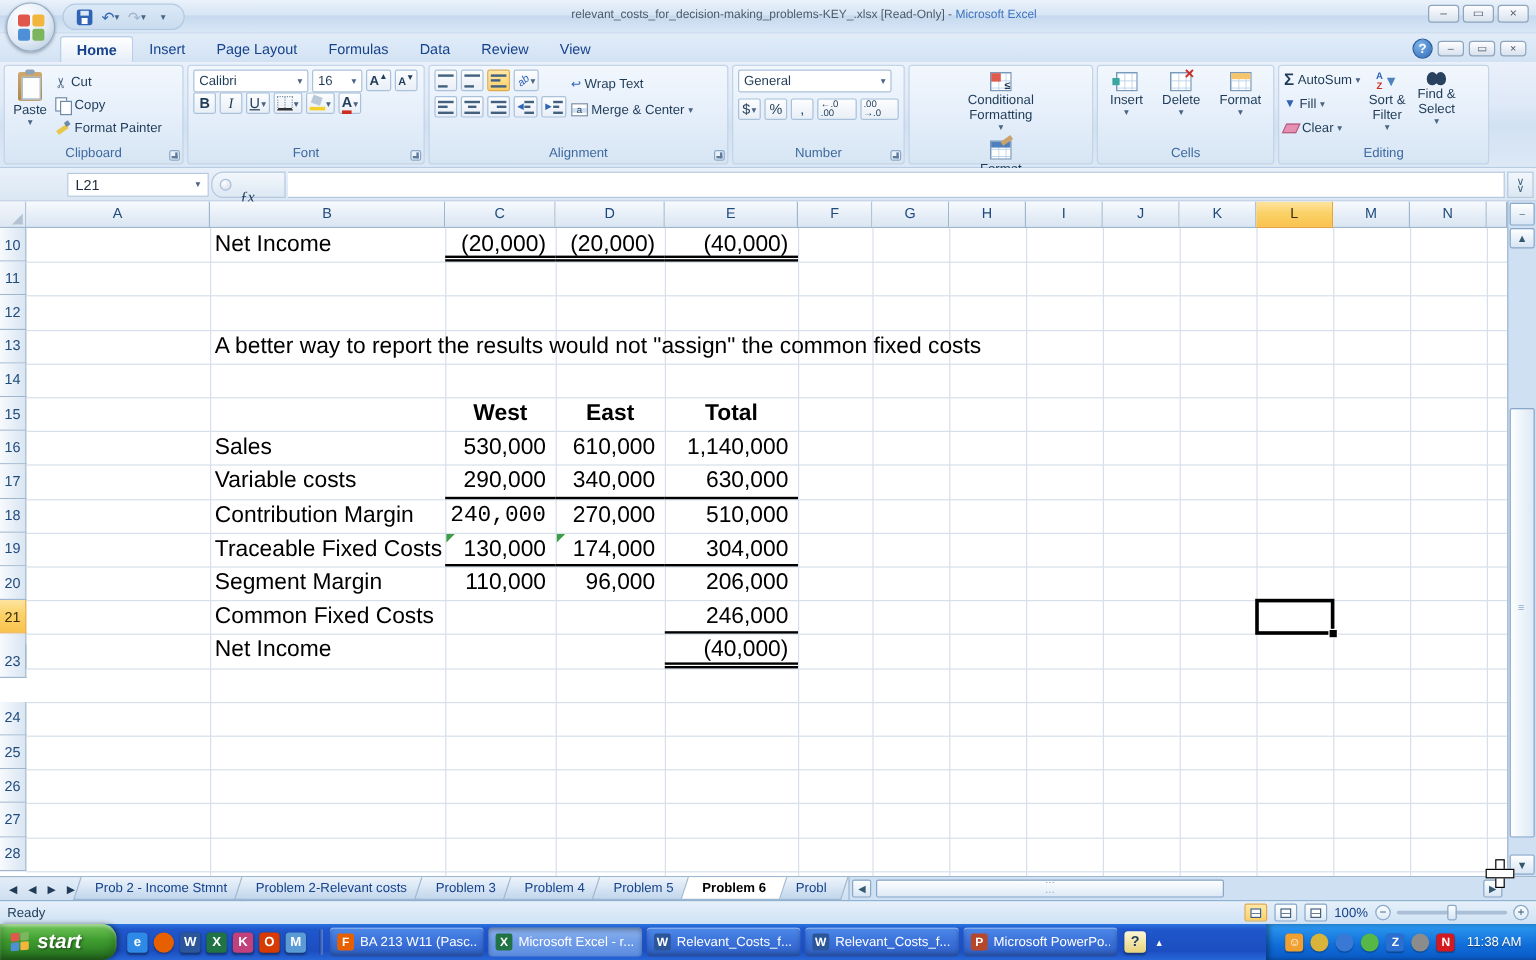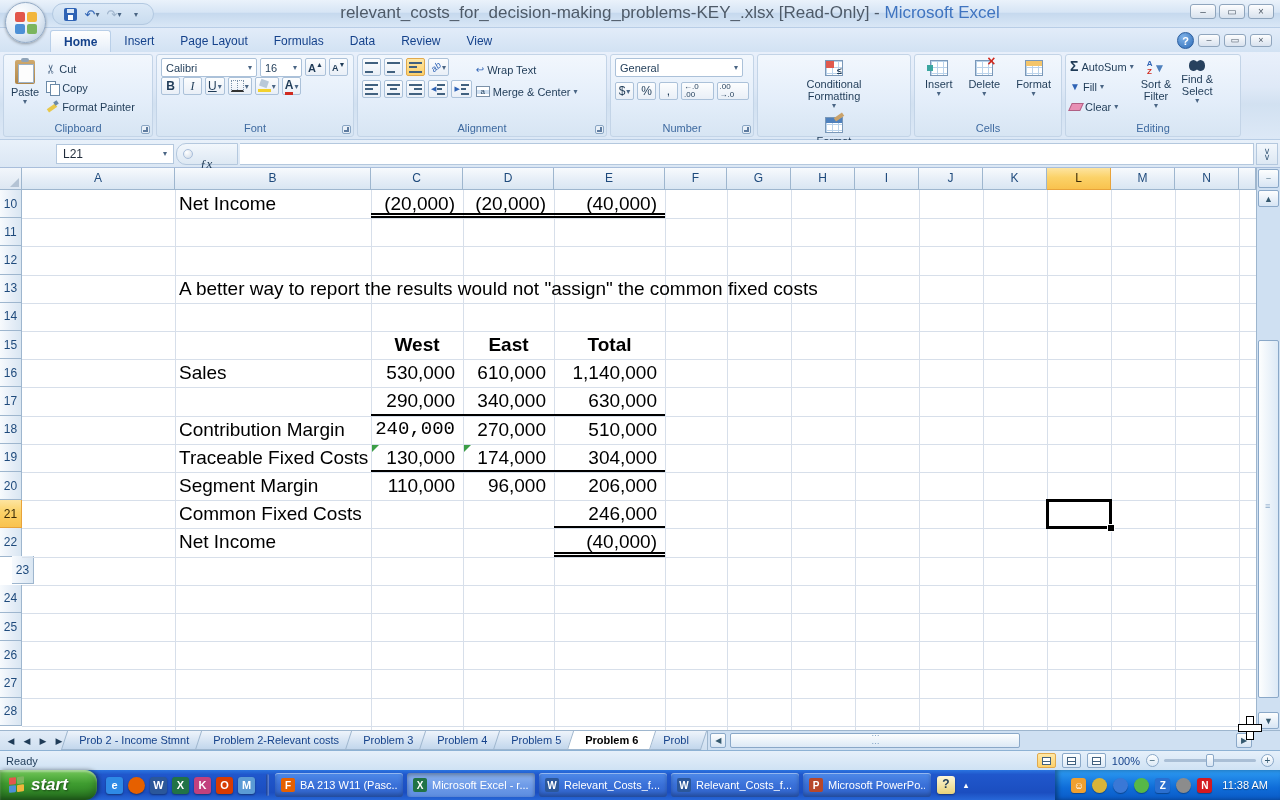--- a/index.html
+++ b/index.html
@@ -20,21 +20,21 @@
   .orb-logo i:nth-child(3){background:#4d90d6;}.orb-logo i:nth-child(4){background:#7bb55e;}
   .qat{position:absolute;left:52px;top:3px;height:22px;display:flex;align-items:center;gap:4px;
     padding:0 8px;border-radius:11px;background:linear-gradient(#dcE9f7,#c9dcef);border:1px solid #b3c9e1;}
   .qat .qbtn{width:18px;height:18px;display:flex;align-items:center;justify-content:center;
     font-size:13px;color:#2f63b5;border-radius:2px;}
   .qbtn.dis{color:#9fb4cc;}
   .ic-save{width:13px;height:13px;background:#2f63b5;border-radius:2px;position:relative;}
   .ic-save::before{content:"";position:absolute;left:3px;top:1px;width:7px;height:4px;background:#dce8f6;}
   .ic-save::after{content:"";position:absolute;left:4px;bottom:1px;width:5px;height:5px;background:#fff;}
   .title-text{position:absolute;left:180px;right:120px;top:0;height:26px;line-height:26px;
-    text-align:center;font-size:17px;color:#4e5a68;white-space:nowrap;overflow:hidden;}
+    text-align:center;font-size:10px;color:#4e5a68;white-space:nowrap;overflow:hidden;}
   .title-text .app{color:#3f74c0;}
   .winbtns{position:absolute;right:6px;top:4px;display:flex;gap:3px;}
   .wbtn{width:26px;height:15px;border:1px solid #8fa5bd;border-radius:3px;font-size:10px;line-height:13px;
     text-align:center;color:#4e5a68;background:linear-gradient(#fdfdfe,#d8e2ee);}
 
   
   .tabstrip{position:absolute;left:0;top:28px;width:1280px;height:24px;
     background:linear-gradient(#e2ecf9,#d2e2f3);}
   .rtabs{position:absolute;left:50px;top:2px;display:flex;height:22px;}
   .rtab{padding:0 13px;font-size:12px;line-height:22px;color:#15428b;}
@@ -613,21 +613,21 @@
       <div class="rowh" style="top: 106.6px; height: 28.2px;">13</div>
       <div class="rowh" style="top: 134.8px; height: 28.2px;">14</div>
       <div class="rowh" style="top: 163px; height: 28.2px;">15</div>
       <div class="rowh" style="top: 191.2px; height: 28.2px;">16</div>
       <div class="rowh" style="top: 219.4px; height: 28.2px;">17</div>
       <div class="rowh" style="top: 247.6px; height: 28.2px;">18</div>
       <div class="rowh" style="top: 275.8px; height: 28.2px;">19</div>
       <div class="rowh" style="top: 304px; height: 28.2px;">20</div>
       <div class="rowh hl" style="top: 332.2px; height: 28.2px;">21</div>
       <div class="rowh" style="top: 360.4px; height: 28.2px;">22</div>
-      <div class="rowh" style="top: 388px; height: 28.2px; margin-left: 12px;">23</div>
+      <div class="rowh" style="top: 369px; height: 28.2px;">23</div>
       <div class="rowh" style="top: 416.8px; height: 28.2px;">24</div>
       <div class="rowh" style="top: 445px; height: 28.2px;">25</div>
       <div class="rowh" style="top: 473.2px; height: 28.2px;">26</div>
       <div class="rowh" style="top: 501.4px; height: 28.2px;">27</div>
       <div class="rowh" style="top: 529.6px; height: 28.2px;">28</div>
       <div class="vline" style="left: 175px; top: 22px; height: 540px;"></div>
       <div class="vline" style="left: 371px; top: 22px; height: 540px;"></div>
       <div class="vline" style="left: 463px; top: 22px; height: 540px;"></div>
       <div class="vline" style="left: 554px; top: 22px; height: 540px;"></div>
       <div class="vline" style="left: 665px; top: 22px; height: 540px;"></div>
@@ -664,20 +664,21 @@
       <div class="cell num u2" style="left: 463px; top: 22px; height: 28.2px; width: 91px;">(20,000)</div>
       <div class="cell num u2" style="left: 554px; top: 22px; height: 28.2px; width: 111px;">(40,000)</div>
       <div class="cell lbl" style="left: 175px; top: 106.6px; height: 28.2px;">A better way to report the results would not "assign" the common fixed costs</div>
       <div class="cell hdr" style="left: 371px; top: 163px; height: 28.2px; width: 92px;">West</div>
       <div class="cell hdr" style="left: 463px; top: 163px; height: 28.2px; width: 91px;">East</div>
       <div class="cell hdr" style="left: 554px; top: 163px; height: 28.2px; width: 111px;">Total</div>
       <div class="cell lbl" style="left: 175px; top: 191.2px; height: 28.2px; width: 196px;">Sales</div>
       <div class="cell num" style="left: 371px; top: 191.2px; height: 28.2px; width: 92px;">530,000</div>
       <div class="cell num" style="left: 463px; top: 191.2px; height: 28.2px; width: 91px;">610,000</div>
       <div class="cell num" style="left: 554px; top: 191.2px; height: 28.2px; width: 111px;">1,140,000</div>
+      <div class="cell lbl" style="left: 175px; top: 219.4px; height: 28.2px; width: 196px;">Variable costs</div>
       <div class="cell num u1" style="left: 371px; top: 219.4px; height: 28.2px; width: 92px;">290,000</div>
       <div class="cell num u1" style="left: 463px; top: 219.4px; height: 28.2px; width: 91px;">340,000</div>
       <div class="cell num u1" style="left: 554px; top: 219.4px; height: 28.2px; width: 111px;">630,000</div>
       <div class="cell lbl" style="left: 175px; top: 247.6px; height: 28.2px; width: 196px;">Contribution Margin</div>
       <div class="cell num" style="left: 371px; top: 247.6px; height: 28.2px; width: 92px; font-family: Liberation Mono, monospace;">240,000</div>
       <div class="cell num" style="left: 463px; top: 247.6px; height: 28.2px; width: 91px;">270,000</div>
       <div class="cell num" style="left: 554px; top: 247.6px; height: 28.2px; width: 111px;">510,000</div>
       <div class="cell lbl" style="left: 175px; top: 275.8px; height: 28.2px; width: 196px;">Traceable Fixed Costs</div>
       <div class="cell num u1 flag" style="left: 371px; top: 275.8px; height: 28.2px; width: 92px;">130,000</div>
       <div class="cell num u1 flag" style="left: 463px; top: 275.8px; height: 28.2px; width: 91px;">174,000</div>

